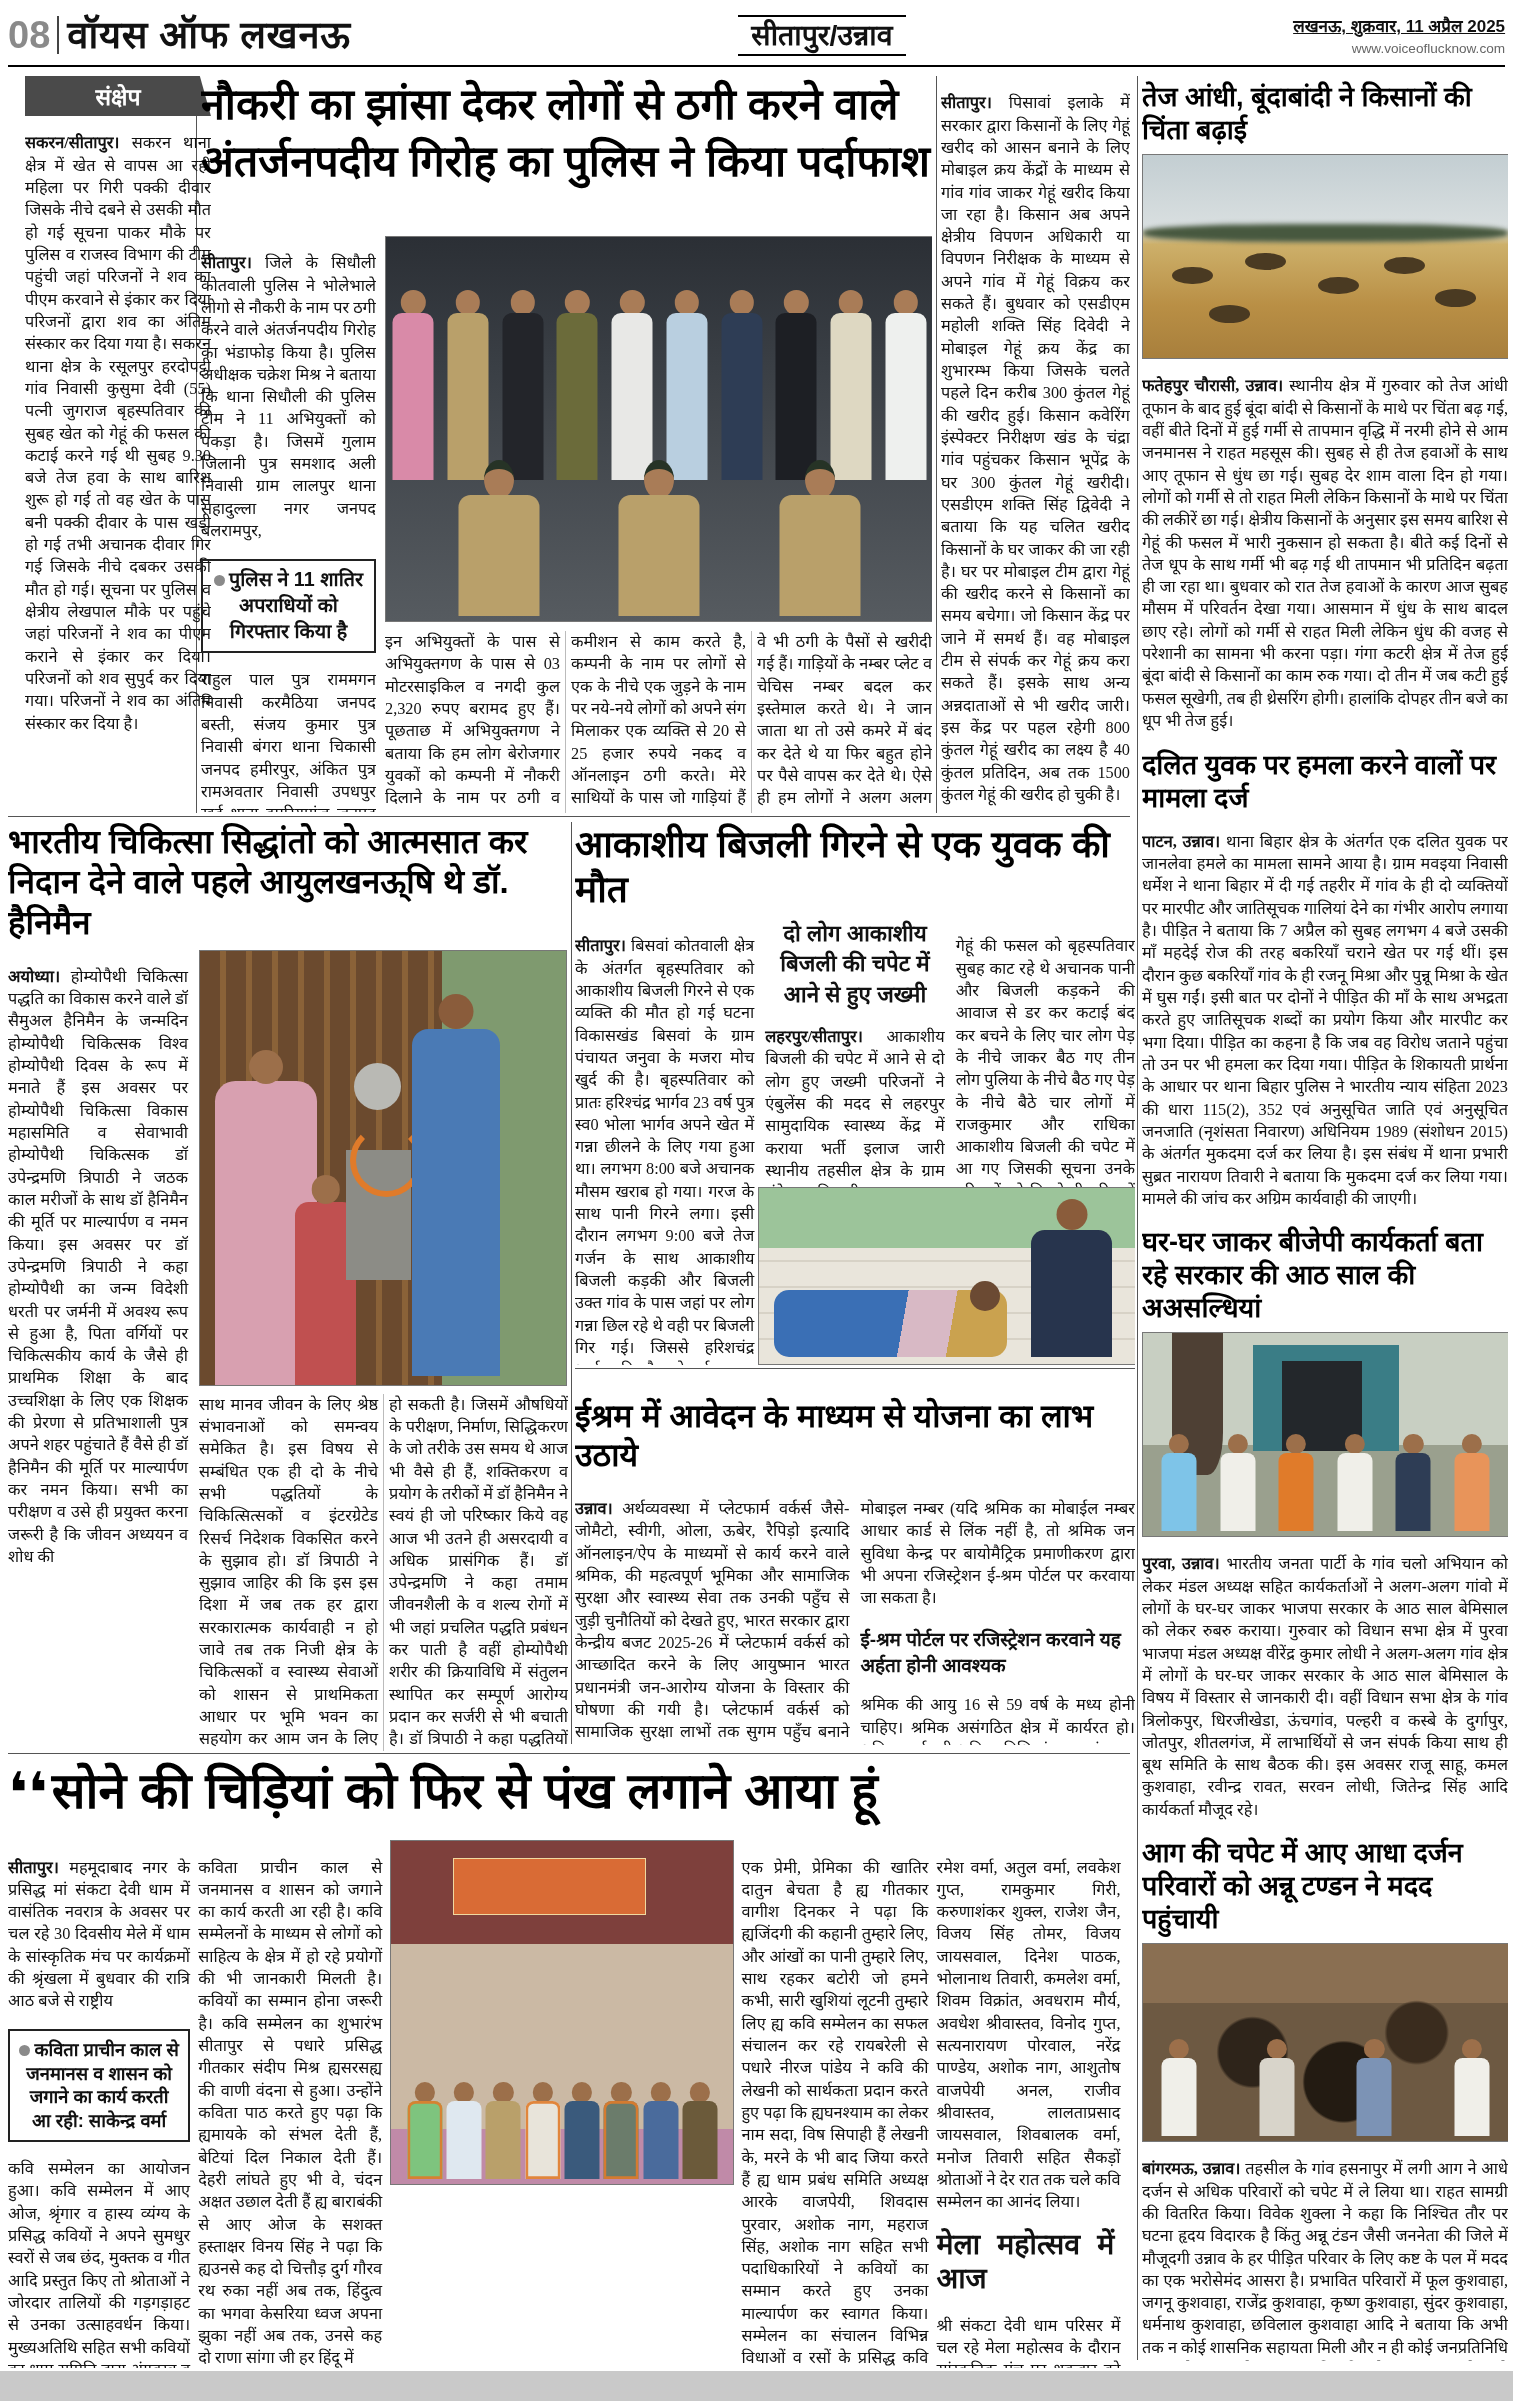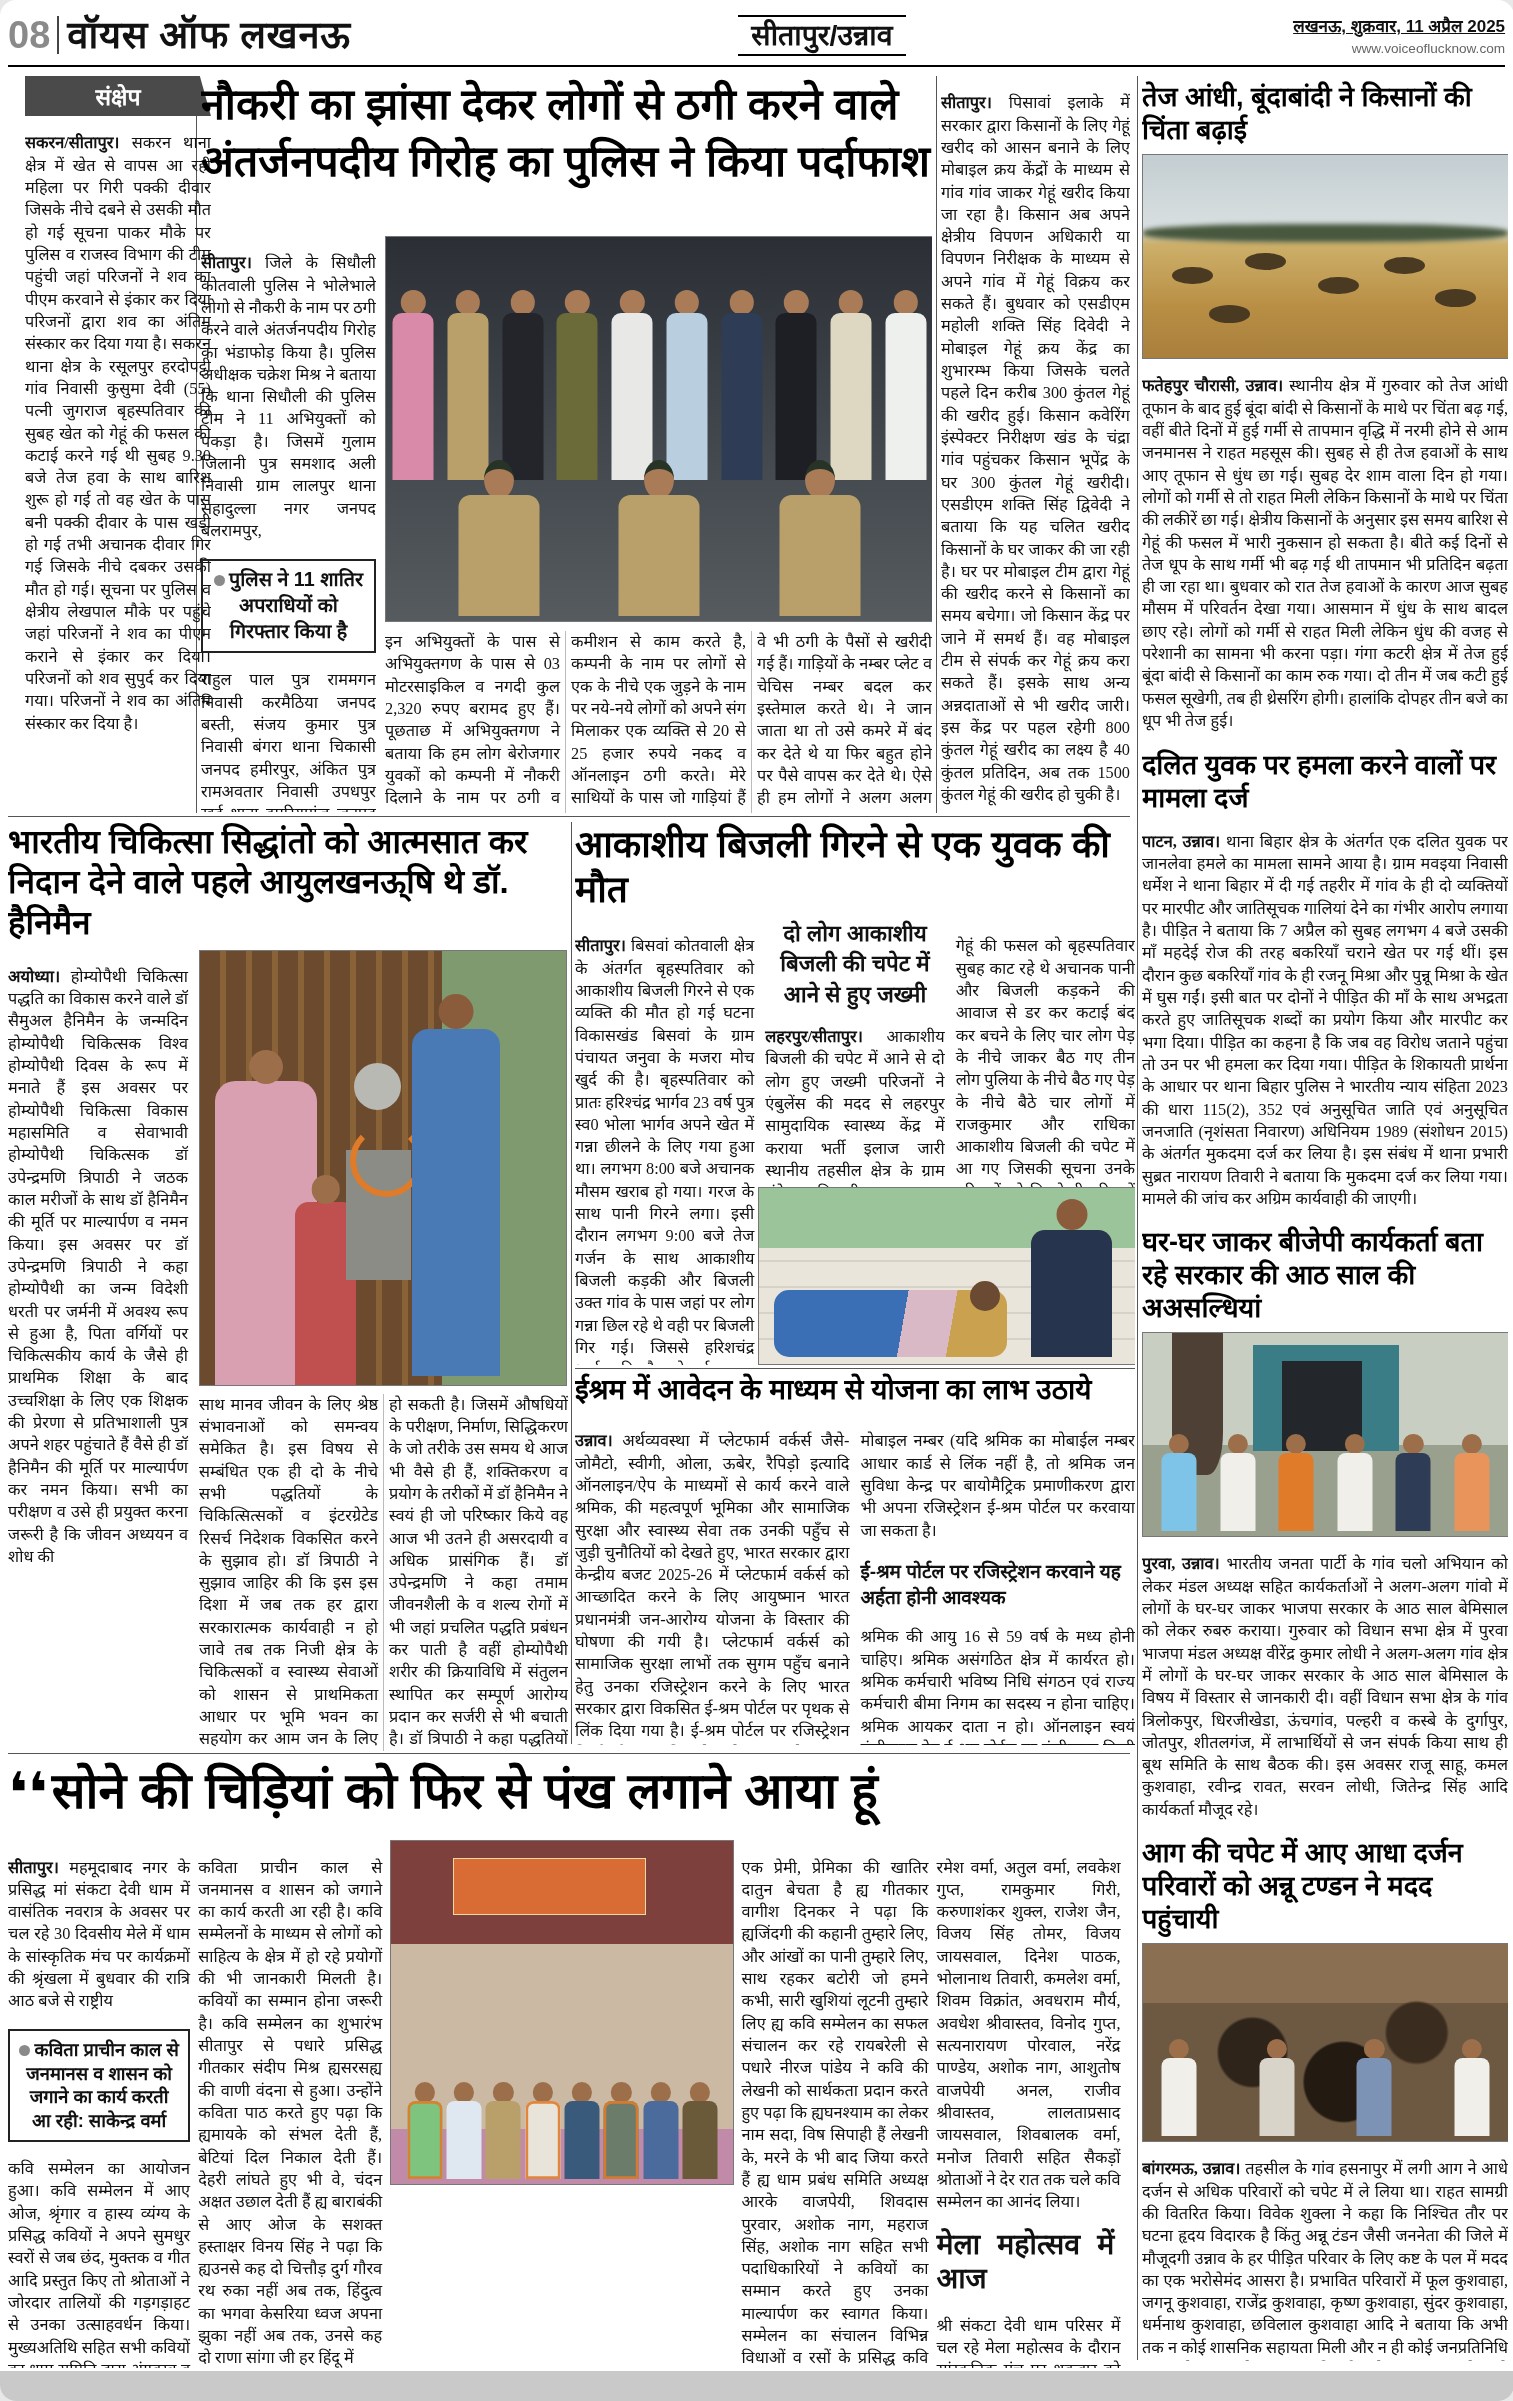--- a/index.html
+++ b/index.html
@@ -1,17 +1,17 @@
 <!DOCTYPE html>
 <html lang="hi" style="font-size:11px"><head>
 <meta charset="utf-8">
 <style>
   html,body{margin:0;padding:0;background:#e8e8e8;}
   .page{position:relative;width:1514px;height:2401px;background:#ffffff;
-        font-family:"Liberation Serif","DejaVu Serif",serif;color:#111;overflow:hidden;border-radius:16px;}
+        font-family:"Liberation Serif","DejaVu Serif",serif;color:#111;overflow:hidden;}
   
   header{position:absolute;left:8.1px;top:5.4px;width:1497px;height:60px;
          display:flex;justify-content:space-between;align-items:center;border-bottom:2px solid #000;}
   .mast{display:flex;align-items:center;font-family:"Liberation Sans","DejaVu Sans",sans-serif;}
   .pageno{color:#8a8a8a;font-weight:800;font-size:38px;border-right:2.7px solid #444;padding-right:6.8px;margin-right:8.1px;line-height:1;}
   .mastname{font-weight:800;font-size:38px;letter-spacing:0.7px;line-height:1;}
   .section-title{font-family:"Liberation Sans",sans-serif;font-weight:800;font-size:28.5px;
         border-top:2px solid #000;border-bottom:2px solid #000;padding:1.4px 13.6px;line-height:1.2;}
   .dateblock{text-align:right;font-family:"Liberation Sans",sans-serif;}
   .dateblock .dt{font-weight:700;font-size:17px;text-decoration:underline;}
@@ -100,21 +100,21 @@
   .hahn{left:8.1px;top:822px;width:560px;height:929px;}
   .hahn .art-head{font-size:33px;}
   .hahn-grid{display:grid;grid-template-columns:180px 1fr;gap:11px;}
   .hahn-under{columns:2;column-gap:11px;column-rule:0.7px solid #bbb;margin-top:8.1px;}
   .lightning{left:575px;top:822px;width:560px;height:543px;}
   .lightning .art-head{font-size:37px;}
   .lt-grid{display:grid;grid-template-columns:1fr 1fr 1fr;gap:11px;height:456px;}
   .subhead{font-family:"Liberation Sans",sans-serif;font-weight:800;font-size:22.4px;line-height:1.35;text-align:center;margin-bottom:6.8px;}
   .lt-photo{left:183px;top:365px;width:376px;height:176px;}
   .eshram{left:575px;top:1373px;width:560px;height:372px;}
-  .eshram .art-head{font-size:28px;}
+  .eshram .art-head{font-size:32px;margin-top:24px;}
   .es-grid{display:grid;grid-template-columns:1fr 1fr;gap:11px;}
   .inhead{font-family:"Liberation Sans",sans-serif;font-weight:800;font-size:19px;margin:4.1px 0;}
   
   .poets{left:8.1px;top:1758px;width:1122px;height:610px;}
   .poets .art-head{font-size:50px;line-height:1.25;margin-bottom:11px;}
   .qmark{font-size:57px;vertical-align:-5.4px;margin-right:4.1px;}
   .po-grid{display:grid;grid-template-columns:182px 184px 343px 187px 184px;gap:8.1px;}
   .po-photo{position:relative;width:342px;height:343px;}
   .po-under{columns:2;column-gap:9.5px;column-rule:0.7px solid #bbb;margin-top:6.8px;}
   .mela-head{font-family:Liberation Mono, monospace;font-weight:800;font-size:28.5px;line-height:1.2;margin:8.1px 0;}

